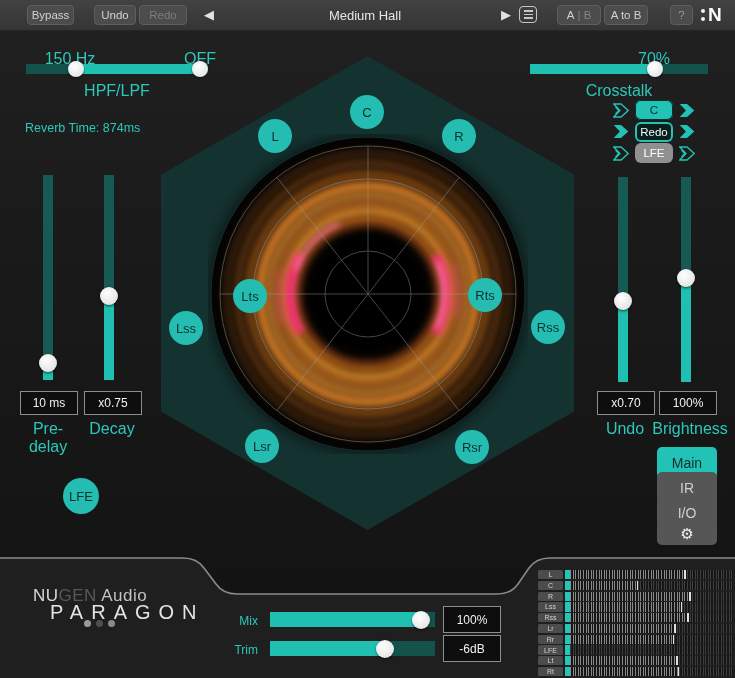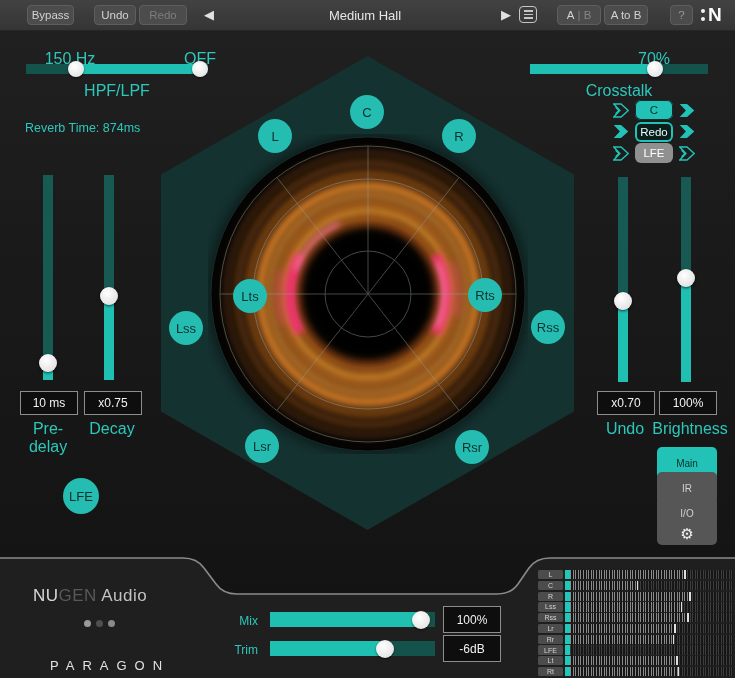--- a/index.html
+++ b/index.html
@@ -66,32 +66,32 @@
   .route-row{position:absolute;left:613px;width:82px;height:20px;display:flex;align-items:center;
              justify-content:space-between;}
   .route-btn{width:38px;height:20px;border-radius:6px;font-size:11.5px;font-family:inherit;
              display:flex;align-items:center;justify-content:center;padding:0;border:none;}
   .route-teal{background:#22c3b6;color:#0d2e2b;box-shadow:0 0 0 1px #0d2e2b inset;}
   .route-dark{background:#0c1e1c;color:#e6fffc;box-shadow:0 0 0 2px #22c3b6 inset;}
   .route-gray{background:#909090;color:#ffffff;}
   .chev{width:16px;height:15px;flex:0 0 auto;}
   
   .tab-btn{position:absolute;left:657px;width:60px;height:32px;border:none;border-radius:5px;
-           font-size:10px;font-family:inherit;display:flex;align-items:center;justify-content:center;}
+           font-size:14px;font-family:inherit;display:flex;align-items:center;justify-content:center;}
   .tab-active{background:#22c3b6;color:#0d2e2b;}
   .tab-idle{background:#565656;color:#cfcfcf;}
   
   #footer-svg{position:absolute;left:0;top:554px;}
   #logo-line{position:absolute;left:33px;top:586px;font-size:17px;letter-spacing:.5px;}
   #logo-line .lt1{color:#d8d8d8;}
   #logo-line .lt2{color:#585858;}
   #logo-line .lt3{color:#c2c2c2;}
   #logo-dots{position:absolute;left:84px;top:620px;display:flex;gap:5px;}
   #logo-dots i{width:7px;height:7px;border-radius:50%;}
-  #product-name{position:absolute;left:50px;top:658px;font-size:13px;letter-spacing:8px;color:#e3e3e3;}
+  #product-name{position:absolute;left:50px;top:601px;font-size:20px;letter-spacing:8px;color:#e3e3e3;}
   .foot-label{position:absolute;width:28px;text-align:right;color:#2cc8bb;font-size:12px;}
   .foot-slider{height:15px;}
   .foot-slider .handle{width:18px;height:18px;margin-top:-9px;}
   
   #meters{position:absolute;left:538px;top:570px;width:195px;display:flex;flex-direction:column;gap:1.6px;}
   .mrow{display:flex;height:9.2px;gap:2px;align-items:stretch;}
   .mlabel{width:25px;background:#4c4c4c;border-radius:1.5px;color:#d4d4d4;font-size:7px;
           display:flex;align-items:center;justify-content:center;line-height:1;}
   .mbar{flex:1;position:relative;background:#161616;display:flex;}
   .mteal{width:5px;background:#21c7ba;flex:0 0 auto;}

